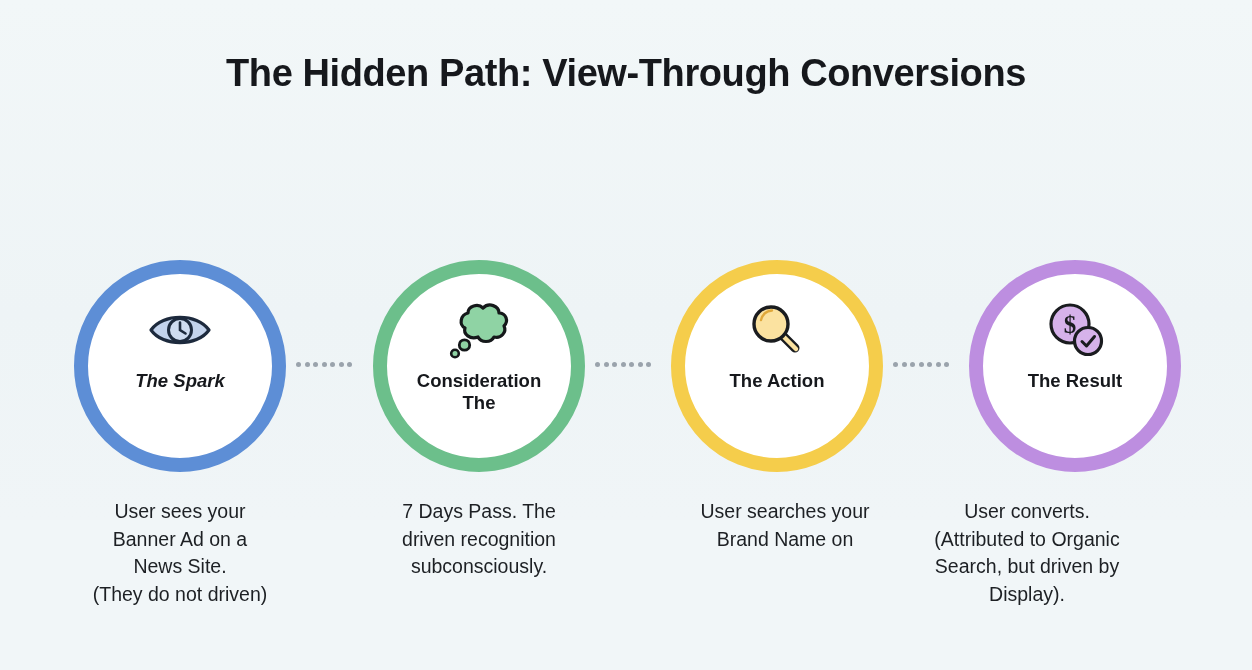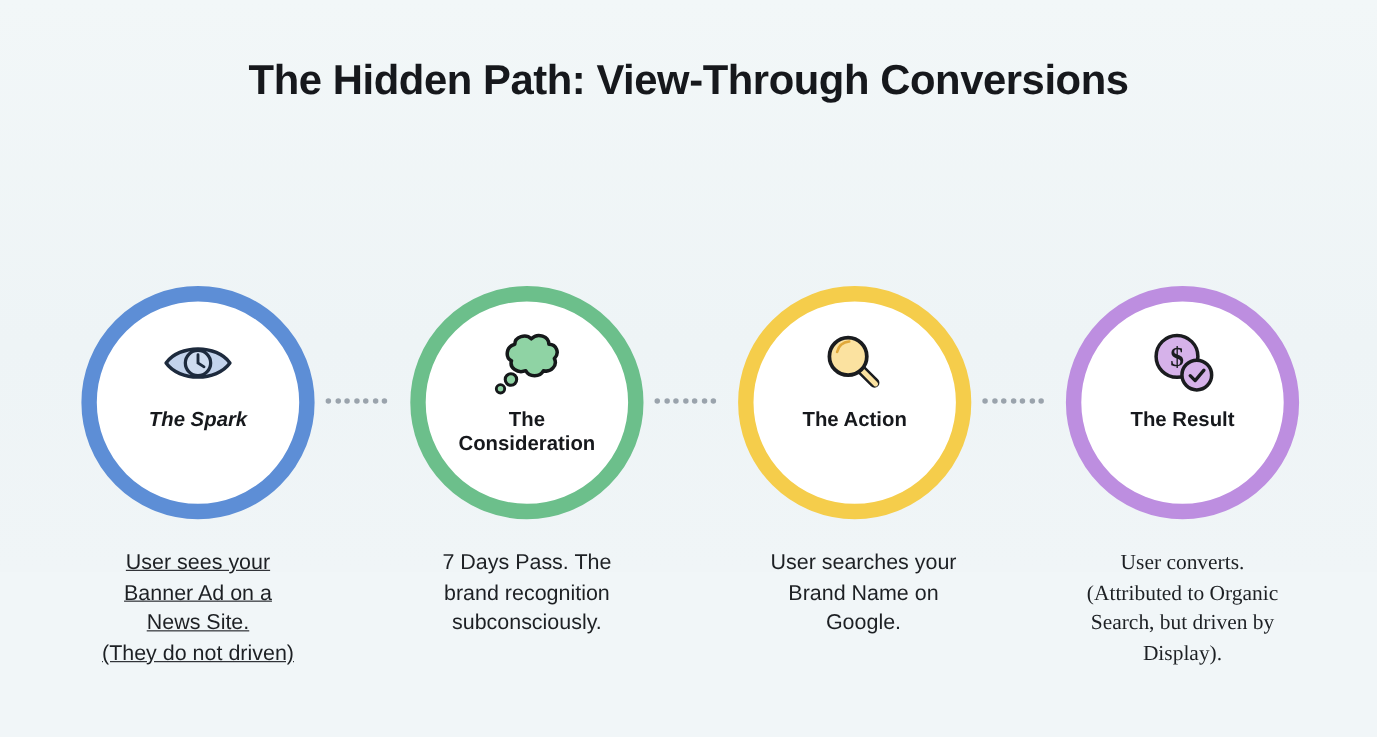--- a/index.html
+++ b/index.html
@@ -118,24 +118,24 @@
   }
   .caption {
     position: absolute;
     top: 0;
     width: 270px;
     text-align: center;
     font-size: 19.5px;
     line-height: 1.42;
     color: #1d2024;
   }
-  .caption.p0 { left: 45px; text-decoration: underline; }
+  .caption.p0 { left: 45px; }
   .caption.p1 { left: 344px; }
   .caption.p2 { left: 650px; }
-  .caption.p3 { left: 940px; font-family: Liberation Serif, serif; }
+  .caption.p3 { left: 892px; }
 </style>
 </head>
 <body>
 
 <div id="infographic">
 
   <div class="title">The Hidden Path: View-Through Conversions</div>
 
   <div class="steps">
 
@@ -158,22 +158,22 @@
           <svg width="66" height="58" viewBox="0 0 66 58" aria-hidden="true">
             <path d="M22 12 C22 5, 32 2, 37 7 C43 1, 53 5, 53 12
                      C60 12, 63 20, 58 25 C61 31, 55 38, 48 36
                      C45 42, 35 42, 32 36 C24 39, 17 33, 19 27
                      C13 24, 14 14, 22 12 Z" fill="#8fd3a4" stroke="#15181a" stroke-width="3.2" stroke-linejoin="round"></path>
             <circle cx="18.5" cy="44" r="5.2" fill="#8fd3a4" stroke="#15181a" stroke-width="2.8"></circle>
             <circle cx="9" cy="52.5" r="3.8" fill="#8fd3a4" stroke="#15181a" stroke-width="2.6"></circle>
           </svg>
         </div>
         <div class="step-label">
+          <div>Consideration</div>
           <div>The</div>
-          <div>Consideration</div>
         </div>
       </div>
     </div>
 
     <div class="step s2">
       <div class="ring yellow" style="border-color: rgb(245, 205, 75);">
         <div class="icon-wrap">
           <svg width="60" height="60" viewBox="0 0 60 60" aria-hidden="true">
             <path d="M34 34 L48 48" stroke="#1a1c1f" stroke-width="9" stroke-linecap="round"></path>
             <path d="M35 35 L49 49" stroke="#fbe2a0" stroke-width="4.5" stroke-linecap="round"></path>
@@ -232,28 +232,27 @@
 
     <div class="caption p0">
       <div>User sees your</div>
       <div>Banner Ad on a</div>
       <div>News Site.</div>
       <div>(They do not driven)</div>
     </div>
 
     <div class="caption p1">
       <div>7 Days Pass. The</div>
-      <div>brand recognition</div>
+      <div>driven recognition</div>
       <div>subconsciously.</div>
     </div>
 
     <div class="caption p2">
       <div>User searches your</div>
       <div>Brand Name on</div>
-      <div>Google.</div>
     </div>
 
     <div class="caption p3">
       <div>User converts.</div>
       <div>(Attributed to Organic</div>
       <div>Search, but driven by</div>
       <div>Display).</div>
     </div>
   </div>
 

